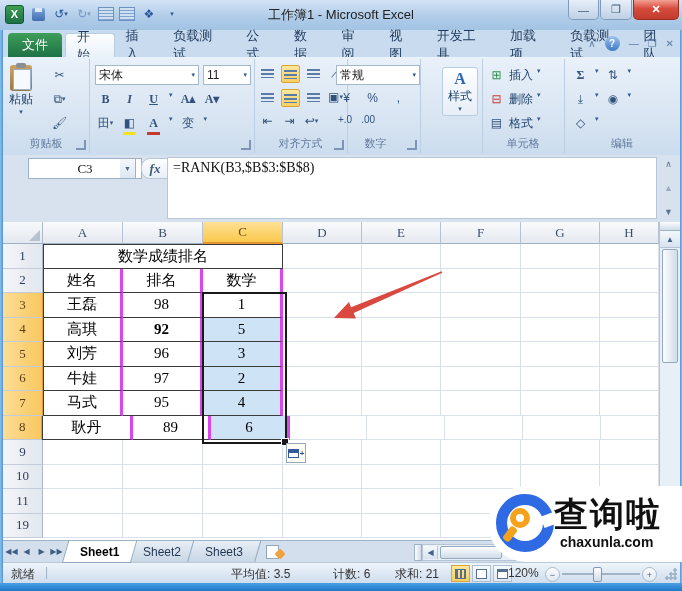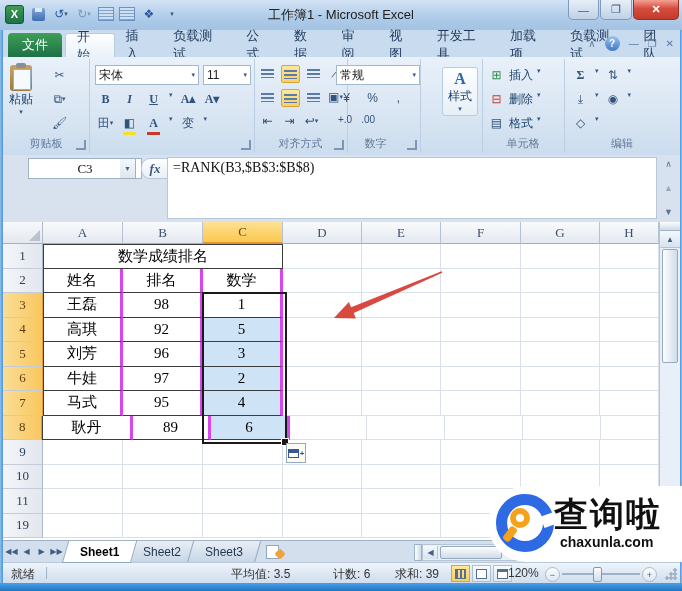--- a/index.html
+++ b/index.html
@@ -418,21 +418,21 @@
           <div class="cell tb acell" style="width: 80px;">1</div>
           <div class="cell" style="width: 79px;"></div>
           <div class="cell" style="width: 79px;"></div>
           <div class="cell" style="width: 80px;"></div>
           <div class="cell" style="width: 79px;"></div>
           <div class="cell" style="width: 59px;"></div>
         </div>
         <div class="grow">
           <div class="rh sel">4</div>
           <div class="cell tb tbl" style="width: 80px;">高琪</div>
-          <div class="cell tb" style="width: 80px;">92</div>
+          <div class="cell tb" style="width: 80px; font-weight: bold;">92</div>
           <div class="cell tb selblue" style="width: 80px;">5</div>
           <div class="cell" style="width: 79px;"></div>
           <div class="cell" style="width: 79px;"></div>
           <div class="cell" style="width: 80px;"></div>
           <div class="cell" style="width: 79px;"></div>
           <div class="cell" style="width: 59px;"></div>
         </div>
         <div class="grow">
           <div class="rh sel">5</div>
           <div class="cell tb tbl" style="width: 80px;">刘芳</div>
@@ -571,21 +571,21 @@
       <span class="hs-btn">◀</span>
       <span class="hs-thumb"></span>
     </div>
   </div>
 
   <div class="status">
     <span class="st-mode">就绪</span>
     <span class="st-sep">|</span>
     <span class="st-avg">平均值: 3.5</span>
     <span class="st-cnt">计数: 6</span>
-    <span class="st-sum">求和: 39</span>
+    <span class="st-sum">求和: 21</span>
     <div class="views">
       <span class="vb on">
           <span class="pat"></span>
         </span>
       <span class="vb">
           <span class="pat" style="background:#fff"></span>
         </span>
       <span class="vb">
           <span class="pat2"></span>
         </span>

